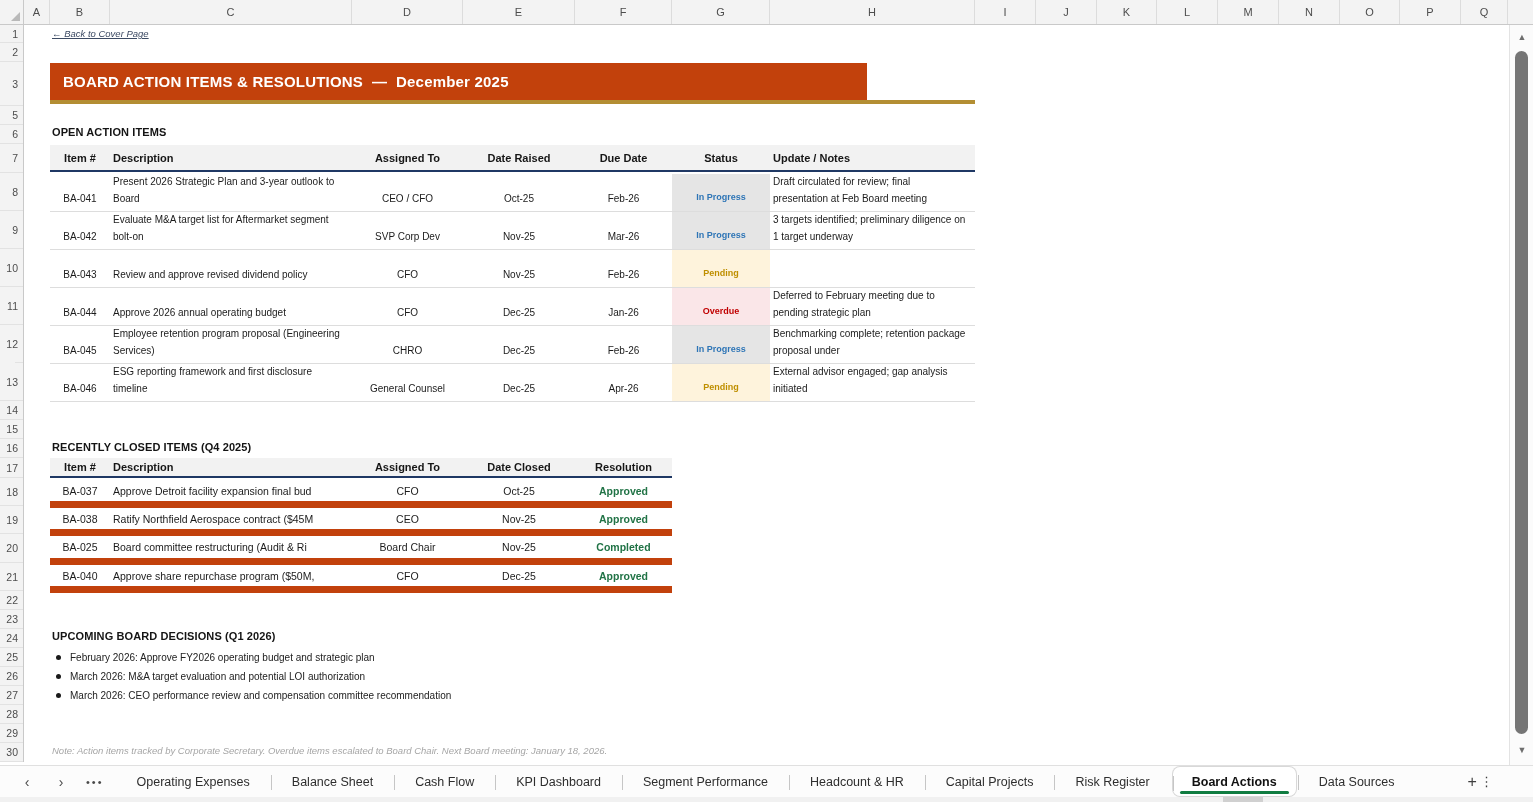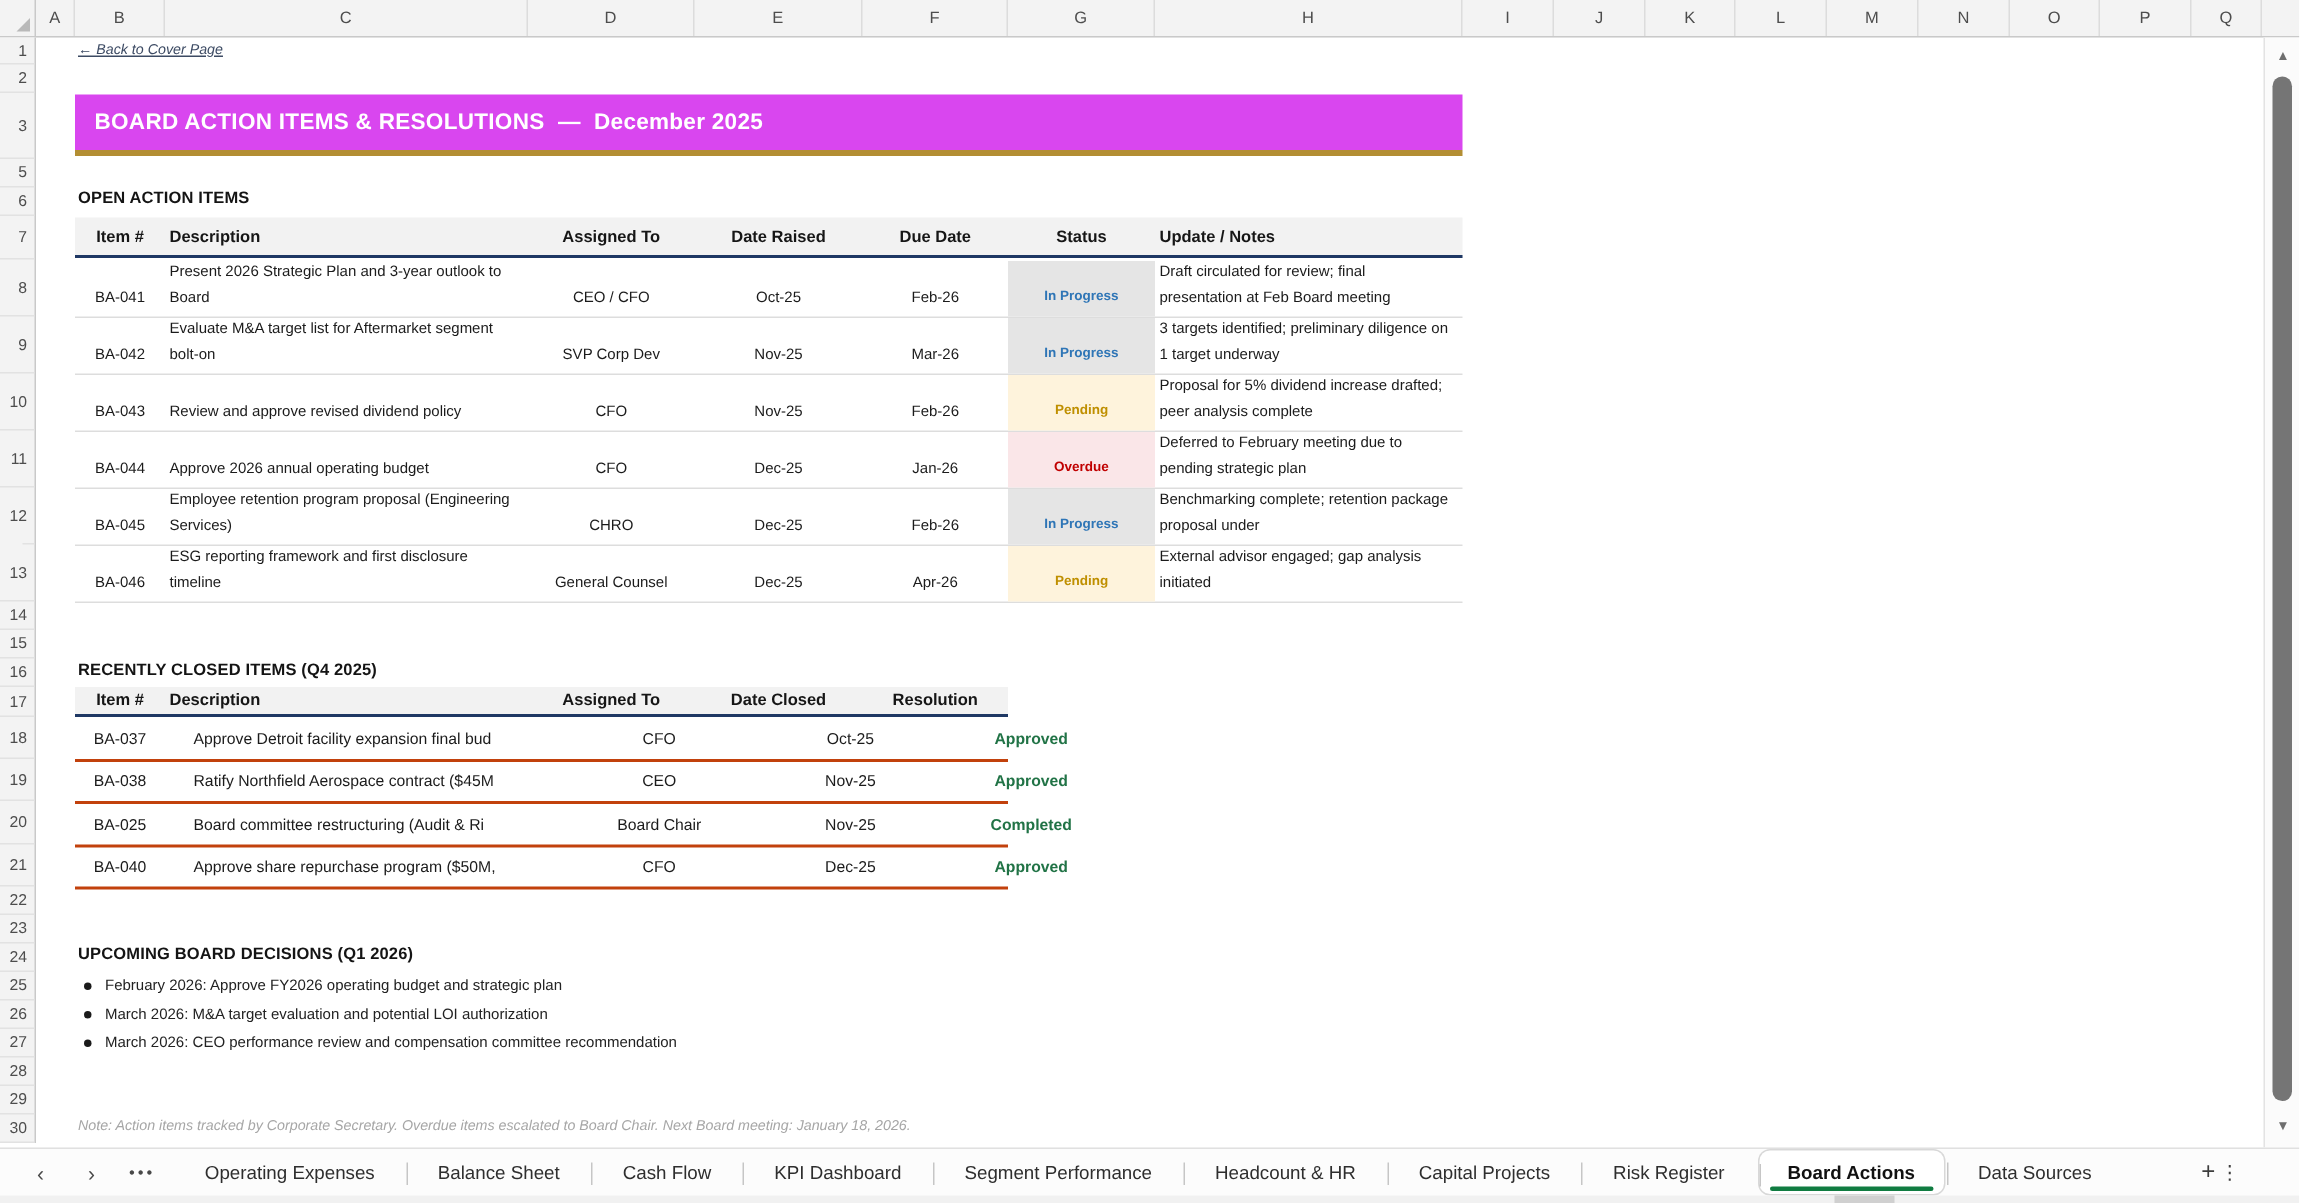--- a/index.html
+++ b/index.html
@@ -23,22 +23,22 @@
   .rowh { display:flex; align-items:center; justify-content:flex-end; padding-right:5px;
     font-size:10.5px; color:#4d4d4d; border-bottom:1px solid #E2E2E2; }
   .hdr-corner-right { position:absolute; left:1508px; top:0; width:25px; height:25px;
     background:#F3F3F3; border-bottom:1px solid #C9C9C9; }
 
   
   .back-link { position:absolute; left:52px; top:28px; font-size:9.5px; color:#3C4A63;
     text-decoration:underline;font-style:italic; }
 
   
-  .banner { position:absolute; left:50px; top:63px; width:925px; height:37px;
-    background:#d946ef; color:#fff; display:flex; align-items:center; padding-left:13px; }
+  .banner { position:absolute; left:50px; top:63px; width:817px; height:37px;
+    background:#c2410c; color:#fff; display:flex; align-items:center; padding-left:13px; }
   .banner .t { font-size:15px; font-weight:bold; letter-spacing:.2px; }
   .banner .dash { font-size:15px; font-weight:bold; margin:0 9px; }
   .banner-accent { position:absolute; left:50px; top:100px; width:925px; height:4px; background:#B38E33; }
 
   
   .sect-h { position:absolute; font-size:11px; font-weight:bold; color:#141414; letter-spacing:.1px; }
 
   
   .t1-grid { display:grid; grid-template-columns:60px 242px 111px 112px 97px 98px 205px; }
   .t1-head { position:absolute; left:50px; top:145px; width:925px; height:27px;
@@ -55,21 +55,21 @@
   .st-progress { background:#e5e5e5; color:#2E75B6; }
   .st-pending  { background:#FEF3DC; color:#BF8F00; }
   .st-overdue  { background:#FAE6E8; color:#C00000; }
 
   
   .t2-grid { display:grid; grid-template-columns:60px 242px 111px 112px 97px; }
   .t2-head { position:absolute; left:50px; top:458px; width:622px; height:20px;
     background:#F2F2F2; border-bottom:2px solid #1F3864; align-items:center;
     font-size:11px; font-weight:bold; color:#161616; }
   .t2-rows { position:absolute; left:50px; top:480px; width:622px; }
-  .t2row { border-bottom:2px solid #c2410c; align-items:center;gap:16px; }
+  .t2row { border-bottom:7px solid #c2410c; align-items:center; }
   .t2cell { display:flex; align-items:center; font-size:10.5px; color:#1b1b1b; overflow:hidden; }
   .t2cell.center { justify-content:center; text-align:center; }
   .t2cell.left { padding-left:3px; white-space:nowrap; }
   .res { font-weight:bold; color:#217346; }
 
   
   .bullets { position:absolute; left:56px; top:648px; }
   .bullet-item { height:19px; display:flex; align-items:center; gap:9px; font-size:10px; color:#222; }
   .dot { width:5px; height:5px; border-radius:50%; background:#1a1a1a; flex:0 0 auto; }
   .note { position:absolute; left:52px; top:745px; font-size:9.5px; font-style:italic; color:#A6A6A6; }
@@ -198,21 +198,20 @@
         <div class="cell status-cell st-progress">In Progress</div>
         <div class="cell left">3 targets identified; preliminary diligence on 1 target underway</div>
       </div>
       <div class="t1row t1-grid">
         <div class="cell center">BA-043</div>
         <div class="cell left">Review and approve revised dividend policy</div>
         <div class="cell center">CFO</div>
         <div class="cell center">Nov-25</div>
         <div class="cell center">Feb-26</div>
         <div class="cell status-cell st-pending">Pending</div>
-        <div class="cell left">Proposal for 5% dividend increase drafted; peer analysis complete</div>
       </div>
       <div class="t1row t1-grid">
         <div class="cell center">BA-044</div>
         <div class="cell left">Approve 2026 annual operating budget</div>
         <div class="cell center">CFO</div>
         <div class="cell center">Dec-25</div>
         <div class="cell center">Jan-26</div>
         <div class="cell status-cell st-overdue">Overdue</div>
         <div class="cell left">Deferred to February meeting due to pending strategic plan</div>
       </div>

